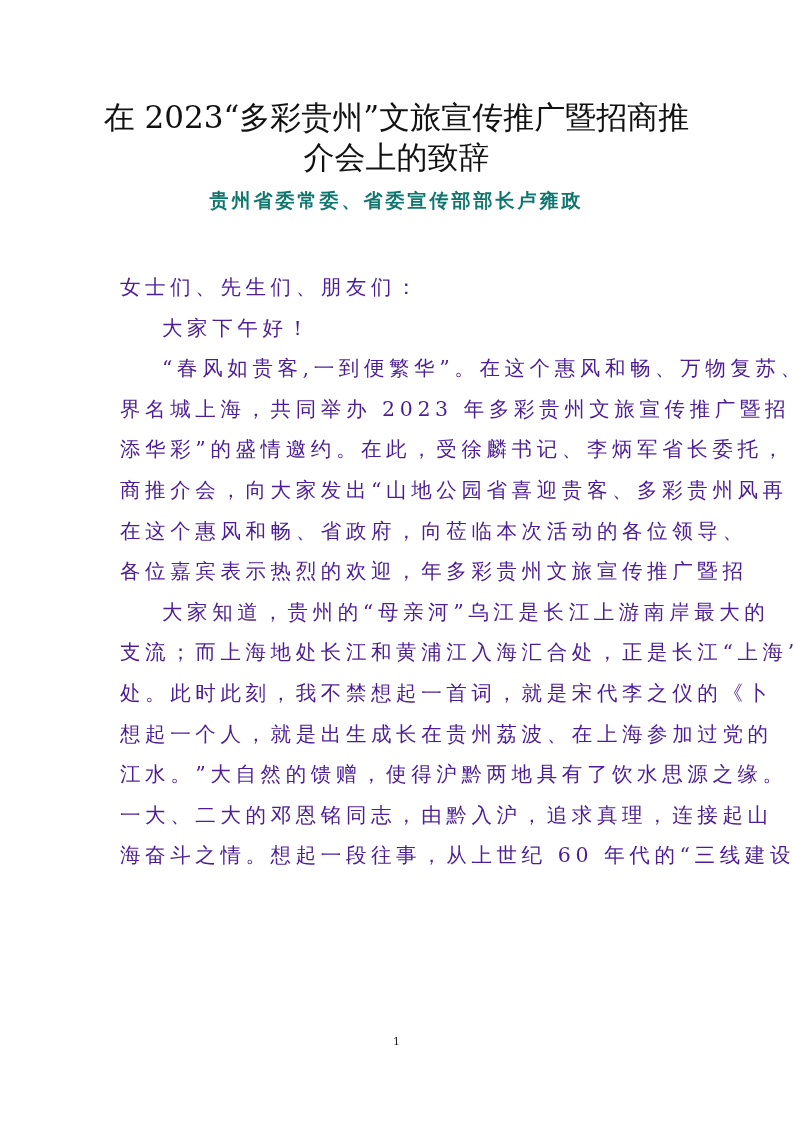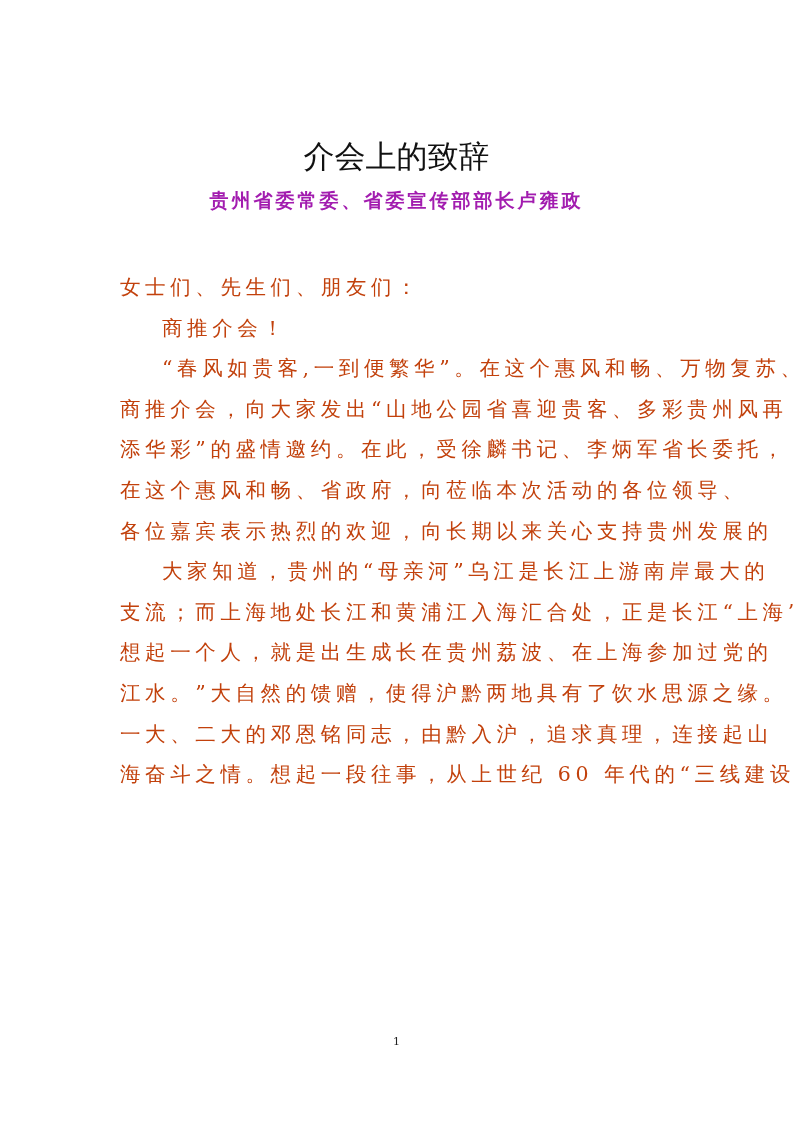--- a/index.html
+++ b/index.html
@@ -2,47 +2,50 @@
 <html><head>
   <meta charset="utf-8">
   <style>
     html, body { margin: 0; padding: 0; background: #ffffff; }
     body { width: 793px; height: 1122px; position: relative; overflow: hidden;
            font-family: "DejaVu Serif", "Liberation Serif", serif; color: #111; }
     .page { position: absolute; left: 0; top: 0; width: 793px; height: 1122px; background: #fff; }
     .title { position: absolute; left: 100px; width: 593px; text-align: center;
              font-size: 31px; line-height: 40px; color: #111; letter-spacing: 0px; }
     .title.l1 { top: 97px; }
-    .title.l2 { top: 137px; font-family: Liberation Serif, serif; }
+    .title.l2 { top: 137px; }
     .subtitle { position: absolute; left: 100px; width: 593px; top: 186px; text-align: center;
-                font-size: 19px; line-height: 28px; letter-spacing: 3px; font-weight: bold; color: #a21caf; }
+                font-size: 19px; line-height: 28px; letter-spacing: 3px; font-weight: bold; color: #0f766e; }
     .body { position: absolute; left: 120px; top: 267px; width: 560px; }
     .line { height: 40.6px; line-height: 40.6px; font-size: 20.5px; white-space: nowrap;
-            letter-spacing: 4.6px; color: #c2410c; }
+            letter-spacing: 4.6px; color: #4c1d95; }
     .line.indent { padding-left: 42px; }
     .page-num { position: absolute; top: 1035px; left: 0; width: 793px; text-align: center;
                 font-size: 11px; color: #222; }
   </style>
 </head>
 <body>
 
 <div class="page">
+  <div class="title l1">在 2023“多彩贵州”文旅宣传推广暨招商推</div>
   <div class="title l2">介会上的致辞</div>
   <div class="subtitle">贵州省委常委、省委宣传部部长卢雍政</div>
 
   <div class="body" id="body">
       <div class="line">女士们、先生们、朋友们：</div>
-      <div class="line indent">商推介会！</div>
+      <div class="line indent">大家下午好！</div>
       <div class="line indent">“春风如贵客,一到便繁华”。在这个惠风和畅、万物复苏、</div>
+      <div class="line">界名城上海，共同举办 2023 年多彩贵州文旅宣传推广暨招</div>
+      <div class="line">添华彩”的盛情邀约。在此，受徐麟书记、李炳军省长委托，</div>
       <div class="line">商推介会，向大家发出“山地公园省喜迎贵客、多彩贵州风再</div>
-      <div class="line">添华彩”的盛情邀约。在此，受徐麟书记、李炳军省长委托，</div>
       <div class="line">在这个惠风和畅、省政府，向莅临本次活动的各位领导、</div>
-      <div class="line">各位嘉宾表示热烈的欢迎，向长期以来关心支持贵州发展的</div>
+      <div class="line">各位嘉宾表示热烈的欢迎，年多彩贵州文旅宣传推广暨招</div>
       <div class="line indent">大家知道，贵州的“母亲河”乌江是长江上游南岸最大的</div>
       <div class="line">支流；而上海地处长江和黄浦江入海汇合处，正是长江“上海”</div>
+      <div class="line">处。此时此刻，我不禁想起一首词，就是宋代李之仪的《卜</div>
       <div class="line">想起一个人，就是出生成长在贵州荔波、在上海参加过党的</div>
       <div class="line">江水。”大自然的馈赠，使得沪黔两地具有了饮水思源之缘。</div>
       <div class="line">一大、二大的邓恩铭同志，由黔入沪，追求真理，连接起山</div>
       <div class="line">海奋斗之情。想起一段往事，从上世纪 60 年代的“三线建设”</div>
     </div>
 
   <div class="page-num">1</div>
 </div>
 
 </body></html>

